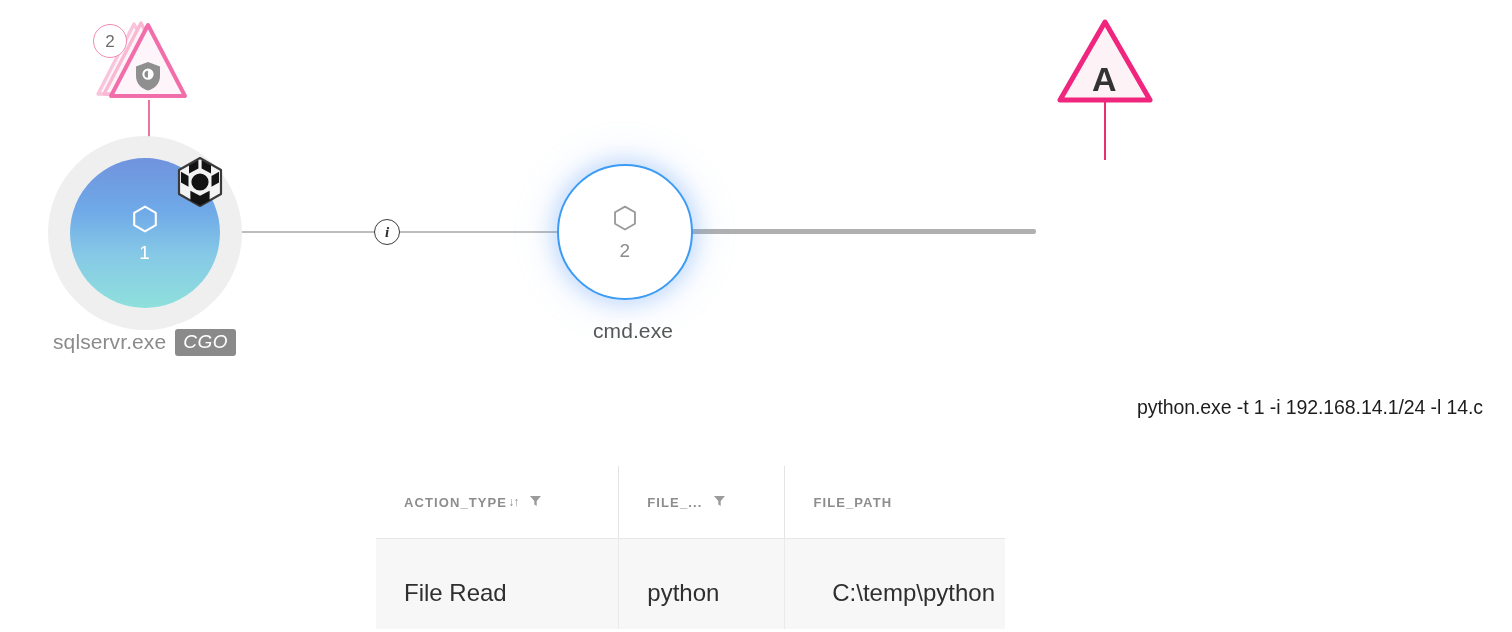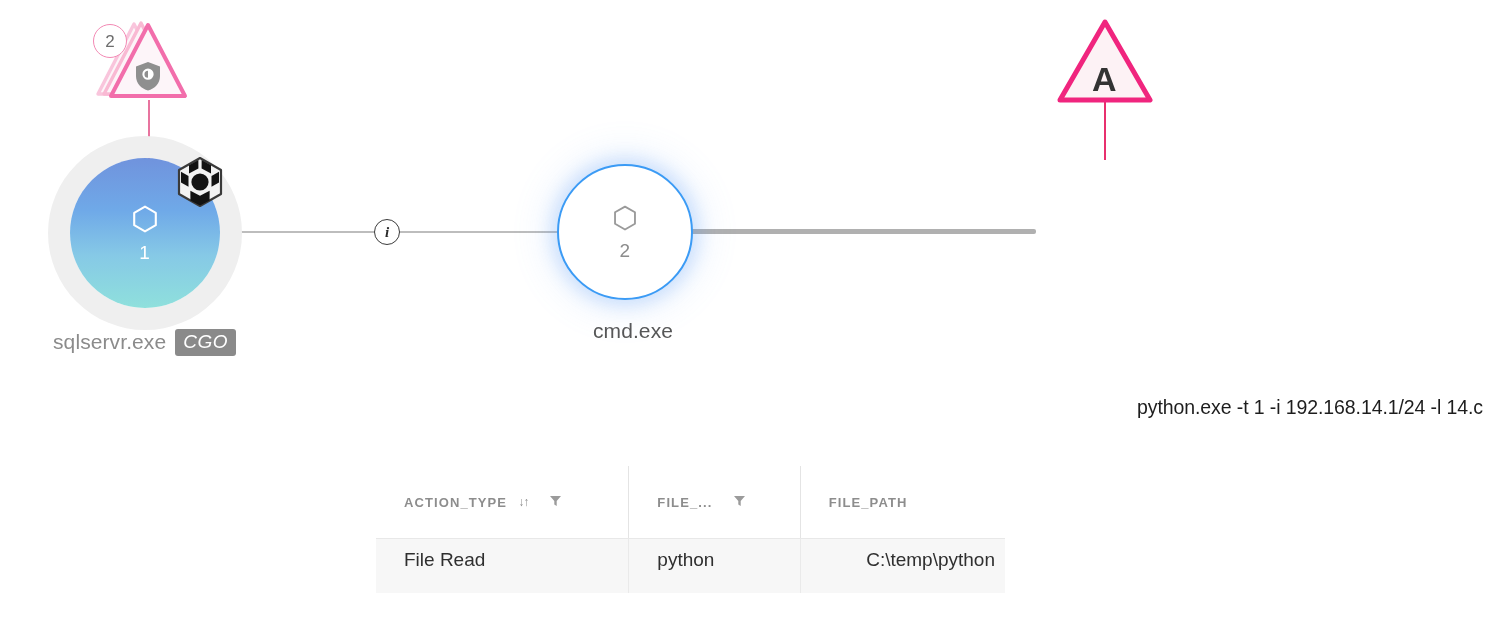--- a/index.html
+++ b/index.html
@@ -196,29 +196,29 @@
     letter-spacing: 1.1px;
     padding: 28px 10px 28px 28px;
     border-right: 1px solid #e4e4e4;
     border-bottom: 1px solid #e8e8e8;
     vertical-align: middle;
     white-space: nowrap;
   }
   #events-table th:last-child { border-right: none; }
   #events-table td {
     background: #f7f7f7;
-    font-size: 19px;
+    font-size: 24px;
     color: #2f2f2f;
-    padding: 10px 10px 22px 28px;
+    padding: 40px 10px 22px 28px;
     border-right: 1px solid #eaeaea;
     vertical-align: middle;
     white-space: nowrap;
   }
   #events-table td:last-child { border-right: none; text-align: right; }
-  .th-inner { display: inline-flex; align-items: center; gap: 10px; }
+  .th-inner { display: inline-flex; align-items: center; gap: 0; }
   .sort-arrows {
     font-size: 12px;
     color: #8d8d8d;
     letter-spacing: -1px;
     margin-left: 1px;
   }
   .funnel-icon { margin-left: 11px; display: inline-block; }
   .col-action { width: 262px; }
   .col-file   { width: 169px; }
   .col-path   { width: 198px; }

